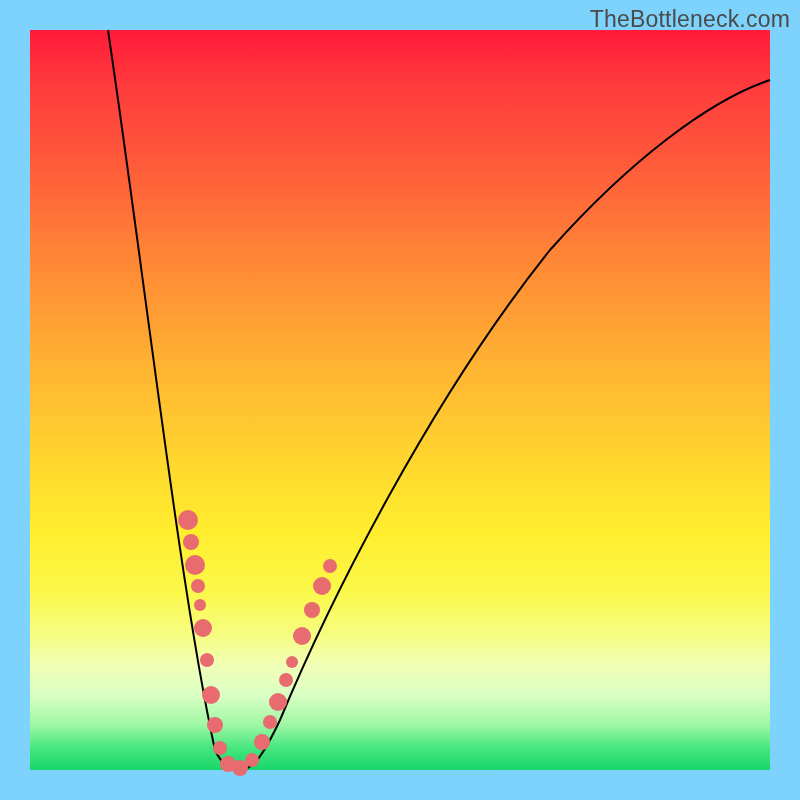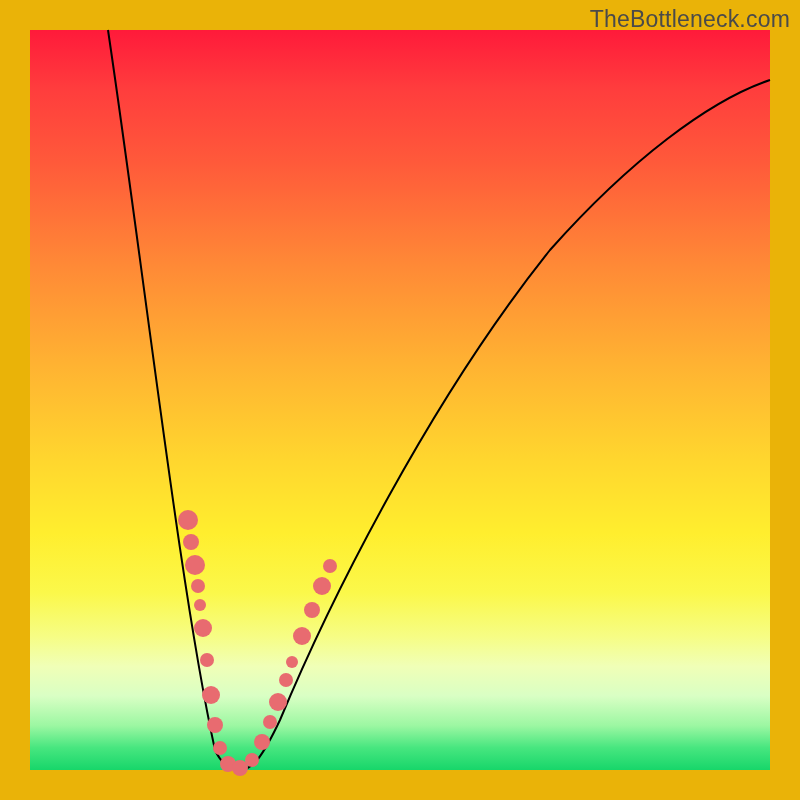--- a/index.html
+++ b/index.html
@@ -10,21 +10,21 @@
     overflow: hidden;
     background: #000;
     font-family: Arial, Helvetica, sans-serif;
   }
   .frame {
     position: absolute;
     left: 0;
     top: 0;
     width: 800px;
     height: 800px;
-    background: #eab308;
+    background: #7dd3fc;
   }
   .plot {
     position: absolute;
     left: 30px;
     top: 30px;
     width: 740px;
     height: 740px;
     background: linear-gradient(to bottom,
       #ff1a3a 0%,
       #ff3d3d 8%,

